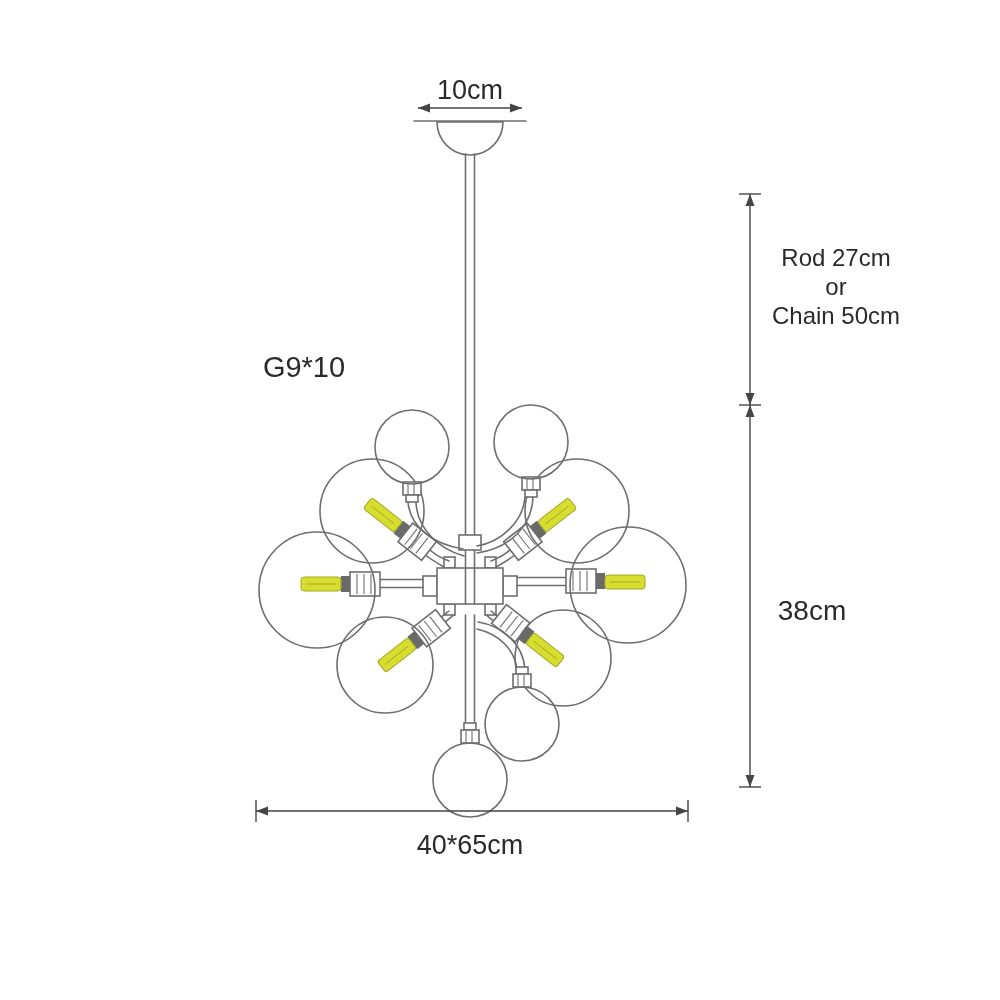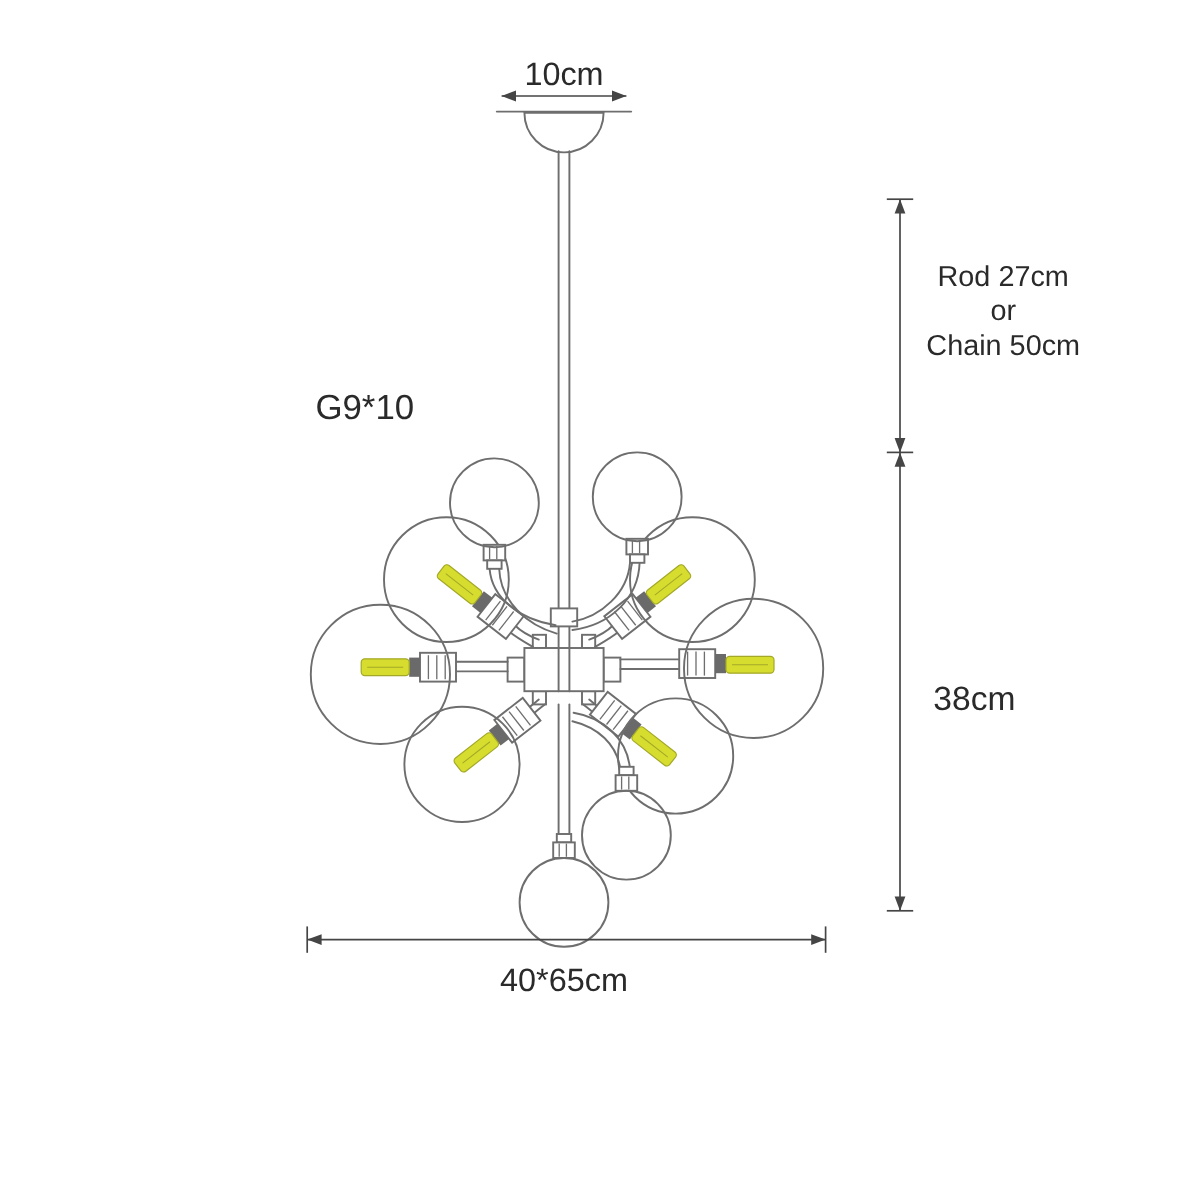--- a/index.html
+++ b/index.html
@@ -1,17 +1,17 @@
 <!DOCTYPE html>
 <html style="--line: #6e6e6e; --dimension: #454545; --text: #2a2a2a; --bulb-fill: #d7dd2e; --bulb-stroke: #a3a828; --socket-dark: #6a6a6a;"><head>
 <meta charset="utf-8">
 <style>
   html,body{margin:0;padding:0;background:#ffffff;}
   .canvas{position:relative;width:1000px;height:860px;background:#ffffff;overflow:hidden;
-          font-family:"Liberation Sans",sans-serif;}
+          font-family:"Liberation Sans",sans-serif;margin-top:28px;}
   svg{position:absolute;left:0;top:0;}
   .ln   {fill:none;stroke:var(--line,#6e6e6e);stroke-width:1.6;stroke-linecap:round;}
   .fillw{fill:#ffffff;stroke:var(--line,#6e6e6e);stroke-width:1.6;}
   .rib  {fill:none;stroke:var(--line,#6e6e6e);stroke-width:1.1;}
   .dim  {fill:none;stroke:var(--dimension,#454545);stroke-width:1.4;}
   .dimfill{fill:var(--dimension,#454545);stroke:none;}
   .lbl  {fill:var(--text,#2a2a2a);font-family:"Liberation Sans",sans-serif;}
   .bulb {fill:var(--bulb-fill,#d7dd2e);stroke:var(--bulb-stroke,#a3a828);stroke-width:1;}
   .bline{fill:none;stroke:var(--bulb-stroke,#a3a828);stroke-width:0.9;}
   .base {fill:var(--socket-dark,#6a6a6a);stroke:none;}

